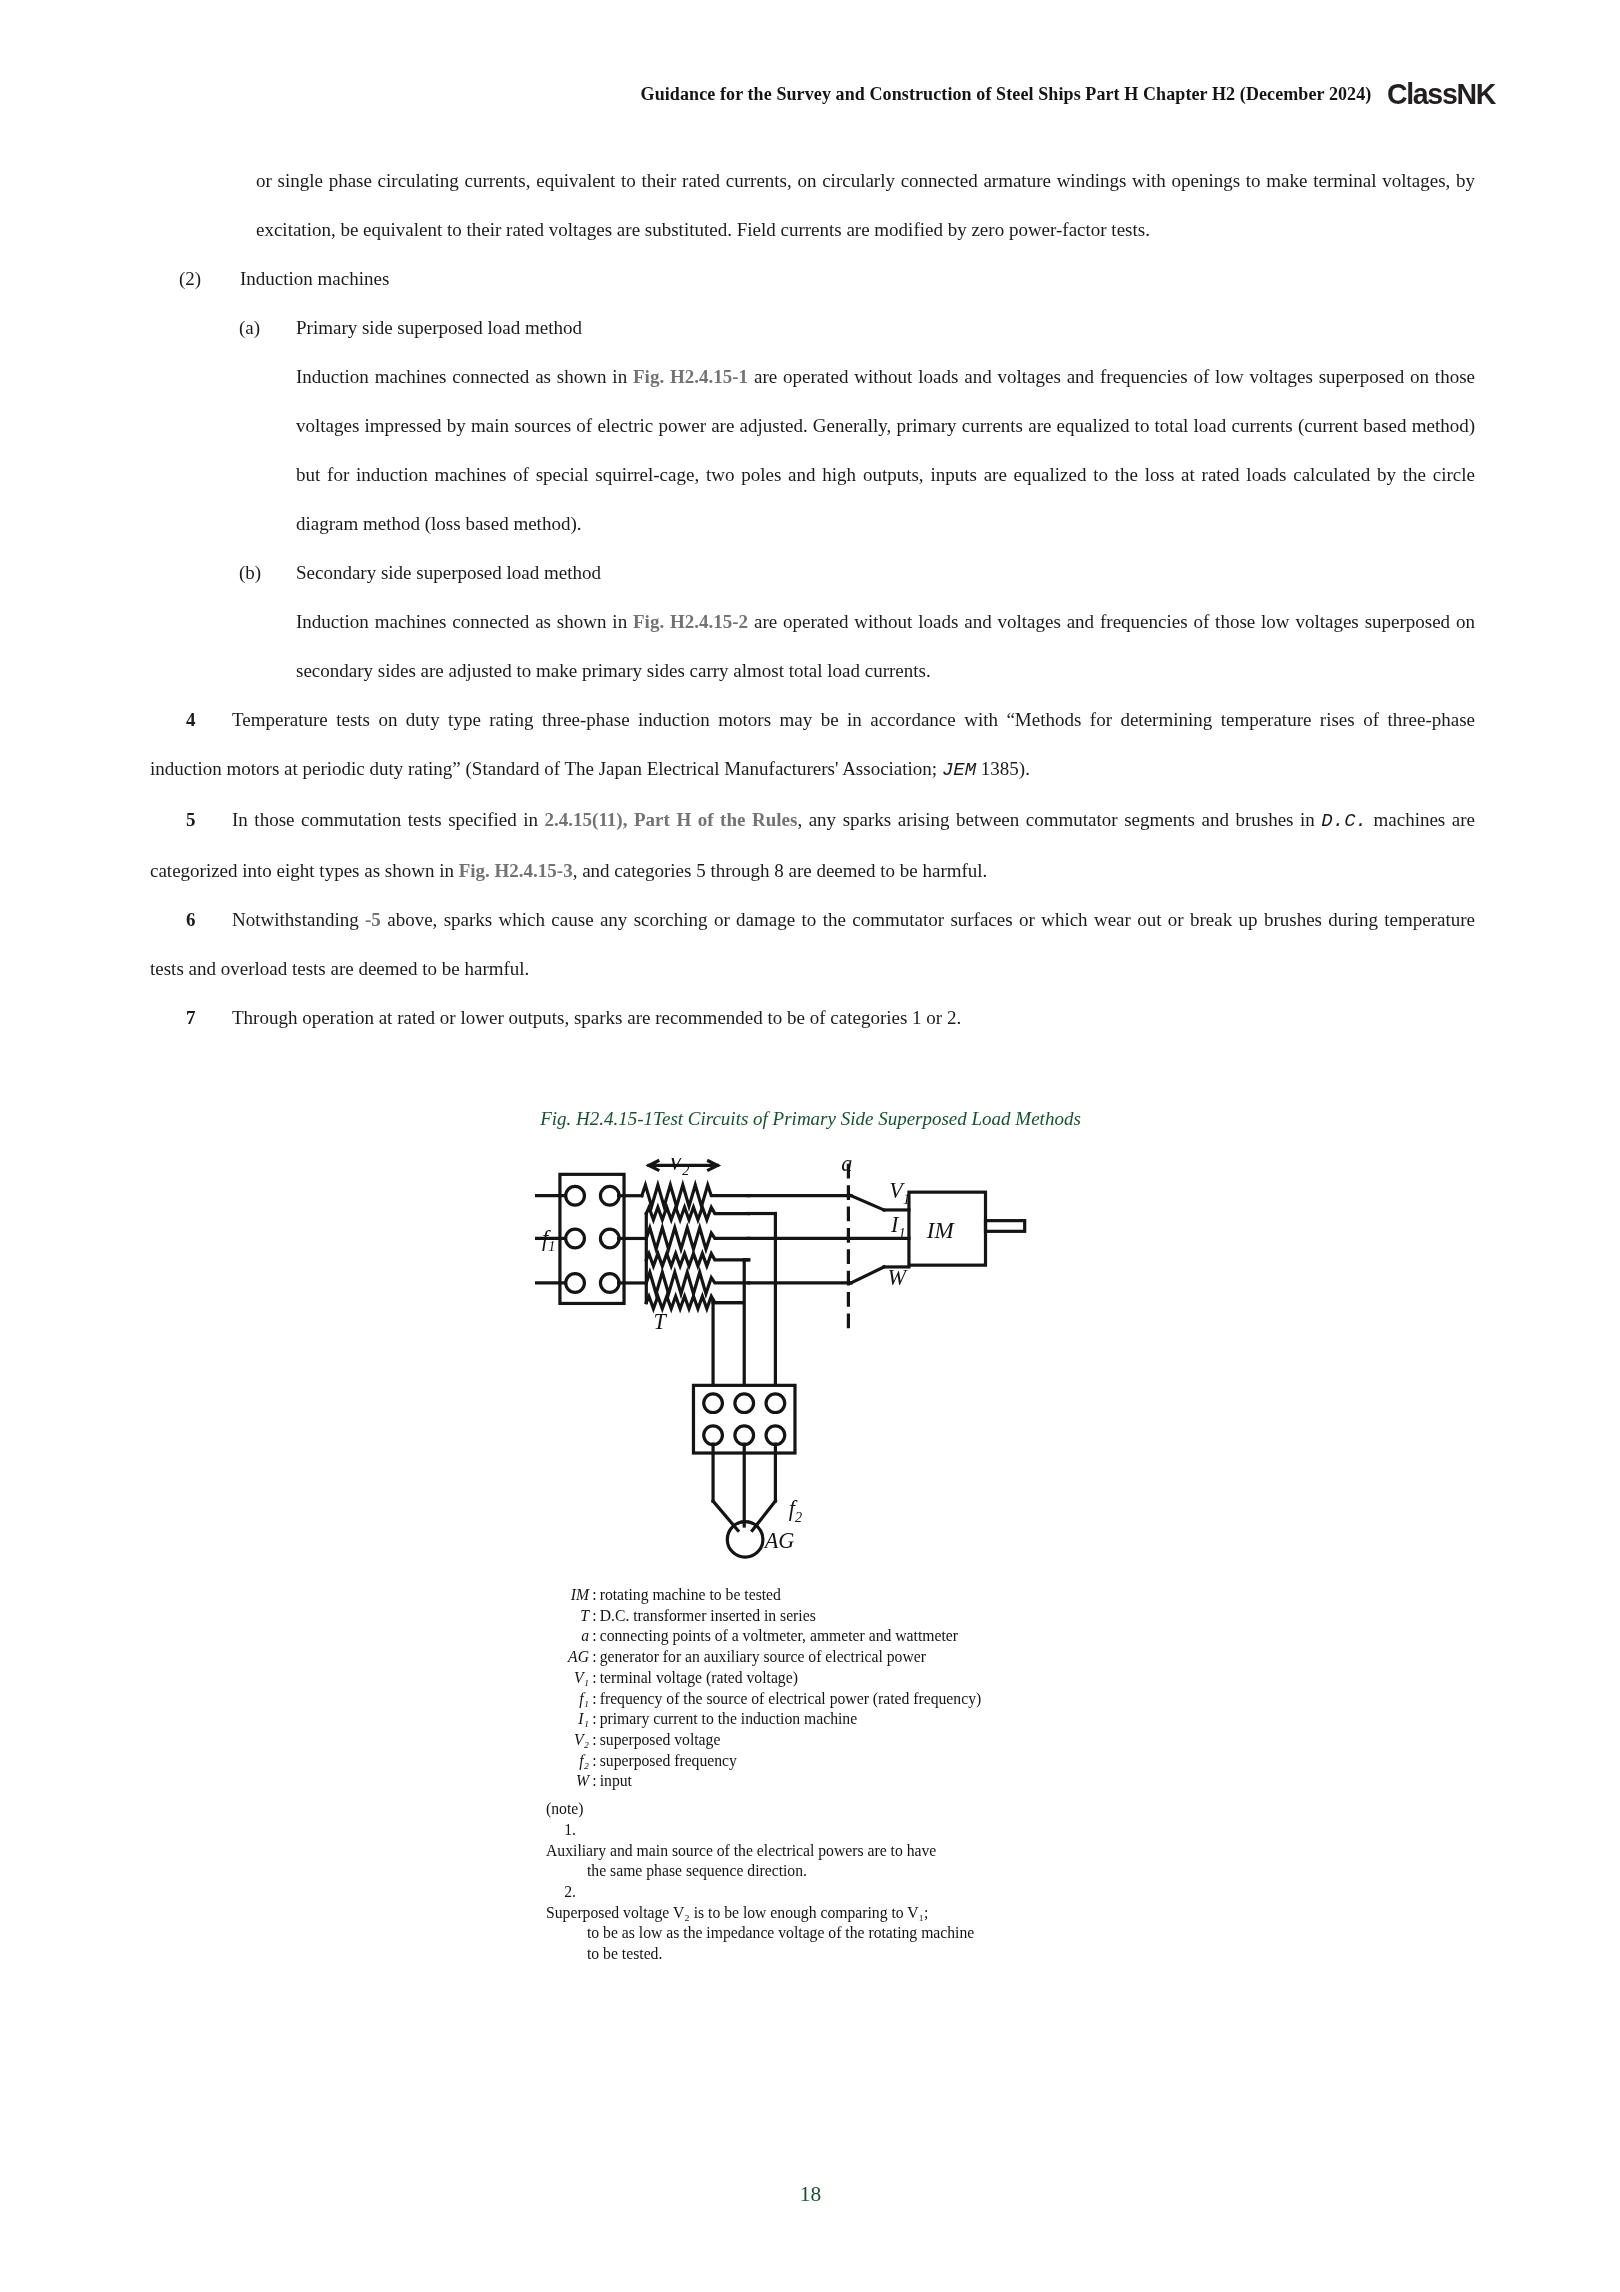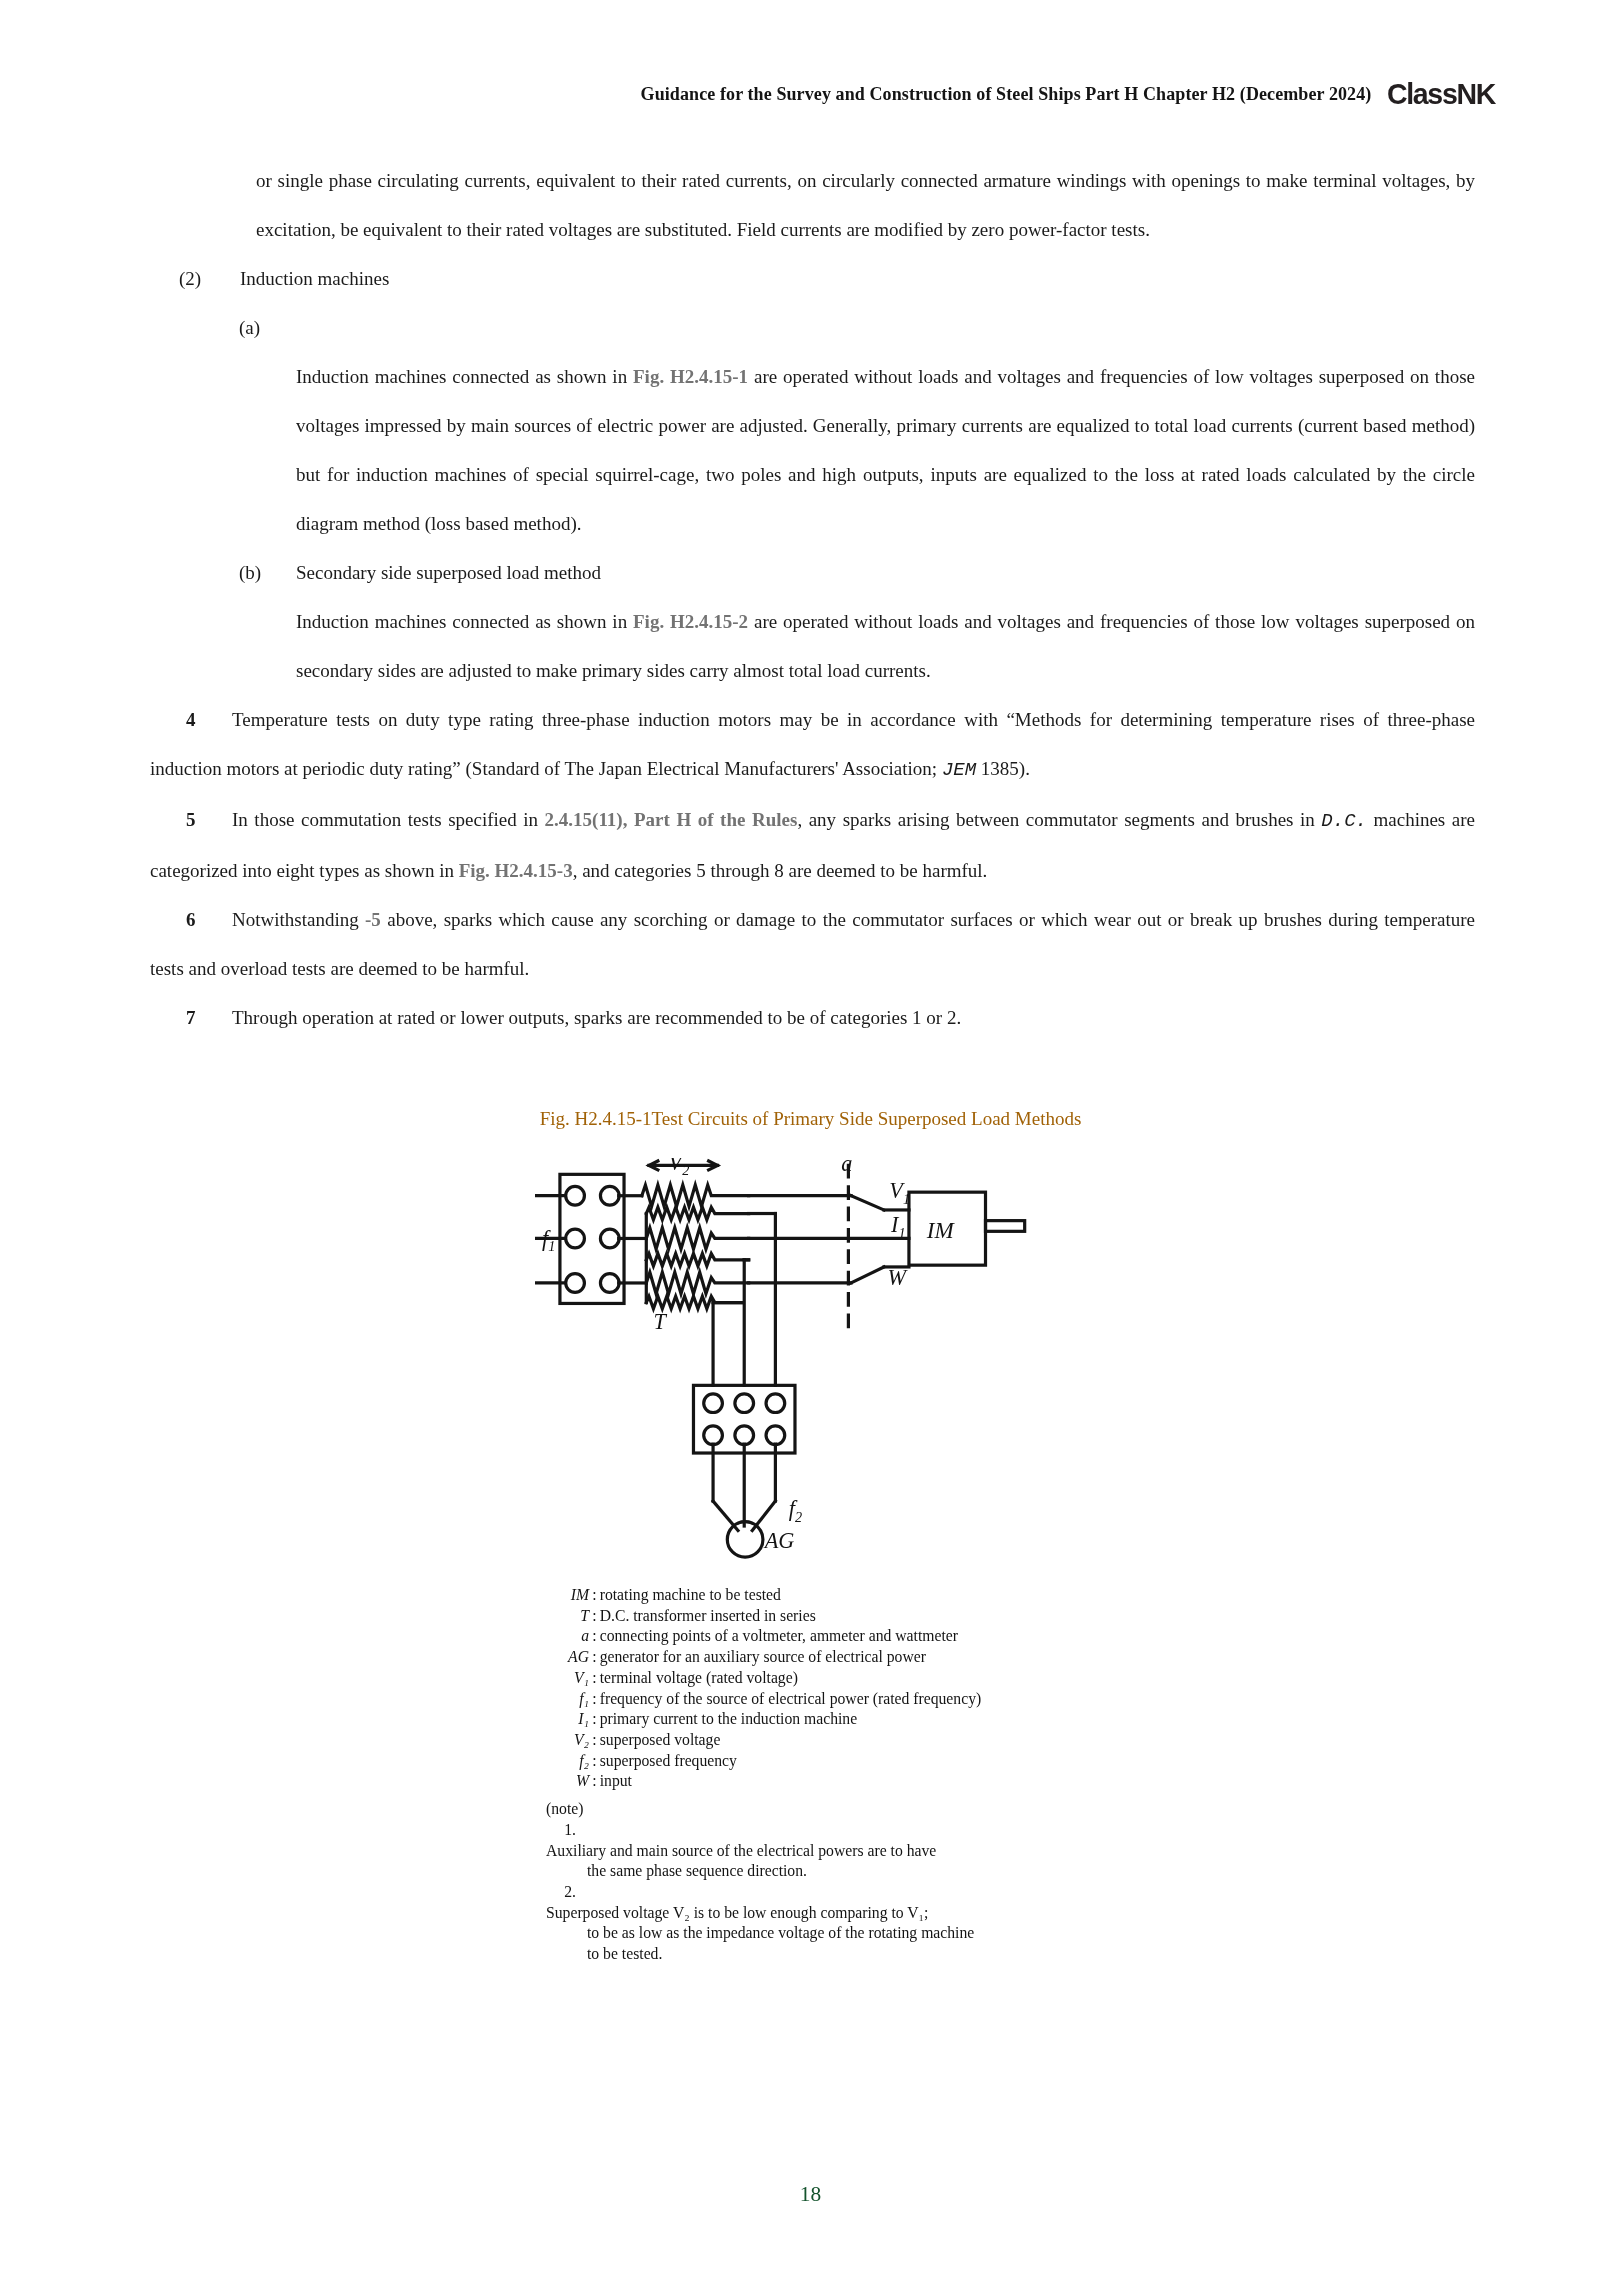--- a/index.html
+++ b/index.html
@@ -110,21 +110,22 @@
   .jt { text-align: justify; text-align-last: left; }
 
   
   .fig-caption {
     position: absolute;
     left: 0;
     top: 1108px;
     width: 1621px;
     text-align: center;
     font-size: 19px;
-    color: #a16207;
+    color: #14532d;
+    font-style: italic;
   }
   .figure-wrap {
     position: absolute;
     left: 0;
     top: 1158px;
     width: 1621px;
   }
   .figure-svg {
     display: block;
     margin: 0 auto;
@@ -217,20 +218,23 @@
 
     <div class="row item2">
       <span class="marker">(2)</span>
       <div class="rowbody">
         <p class="subpara">Induction machines</p>
       </div>
     </div>
 
     <div class="row item3">
       <span class="marker">(a)</span>
+      <div class="rowbody">
+        <p class="subpara">Primary side superposed load method</p>
+      </div>
     </div>
     <p class="subpara jt indent-a"><span>Induction machines connected as shown in </span><span class="blue">Fig. H2.4.15-1</span><span> are operated without loads and voltages and frequencies of low voltages superposed on those voltages impressed by main sources of electric power are adjusted. Generally, primary currents are equalized to total load currents (current based method) but for induction machines of special squirrel-cage, two poles and high outputs, inputs are equalized to the loss at rated loads calculated by the circle diagram method (loss based method).</span></p>
 
     <div class="row item3">
       <span class="marker">(b)</span>
       <div class="rowbody">
         <p class="subpara">Secondary side superposed load method</p>
       </div>
     </div>
     <p class="subpara jt indent-a"><span>Induction machines connected as shown in </span><span class="blue">Fig. H2.4.15-2</span><span> are operated without loads and voltages and frequencies of those low voltages superposed on secondary sides are adjusted to make primary sides carry almost total load currents.</span></p>

